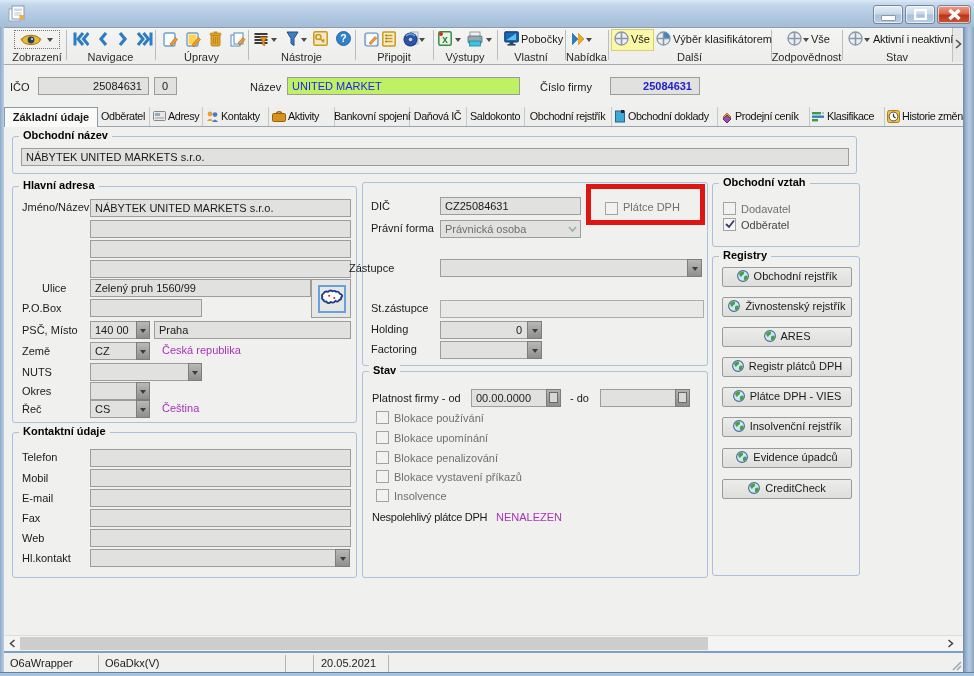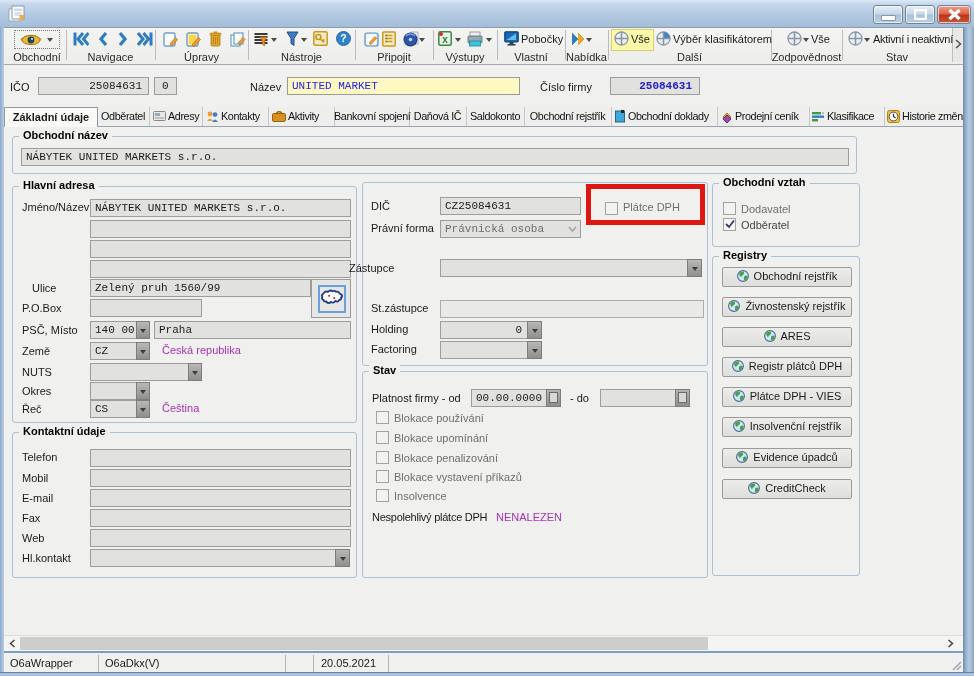--- a/index.html
+++ b/index.html
@@ -16,21 +16,21 @@
 #btnclose{background:linear-gradient(#eb9f8b,#d96244 48%,#bd3317 52%,#c85837);}
 
 #toolbar{left:4px;top:27px;width:959px;height:36px;background:linear-gradient(#f4f4f3,#ededec);border-top:1px solid #8c9cae;border-bottom:1px solid #a2a9b2;}
 .tbsep{top:3px;width:1px;height:30px;background:#b9bcc0;}
 .tblabel{top:24px;font-size:11px;color:#2a2a2a;text-align:center;white-space:nowrap;}
 .tbtext{top:7px;font-size:11px;color:#1a1a1a;white-space:nowrap;}
 .darr{width:0;height:0;border-left:3.5px solid transparent;border-right:3.5px solid transparent;border-top:4px solid #4a4a4a;}
 
 .fld{background:#e1e1e0;border:1px solid #9d9d9c;}
 .fld2{background:#e9e9e8;border:1px solid #adadad;}
-.ftext{position:absolute;left:4px;top:2px;white-space:nowrap;font-family:Liberation Mono, monospace;}
+.ftext{position:absolute;left:4px;top:2px;white-space:nowrap;}
 .lbl{white-space:nowrap;}
 .glbl{color:#6f6f6f;white-space:nowrap;}
 
 .grp{border:1px solid #a9c1da;border-radius:3px;}
 .gcap{position:absolute;top:-8px;left:6px;background:#f0f0ef;padding:0 4px;font-weight:bold;color:#000;}
 
 .dbtn{background:linear-gradient(#b8b8b6,#8f8f8d);border:1px solid #7d7d7b;}
 .dbtn:before{content:"";position:absolute;left:50%;top:50%;margin:-1px 0 0 -3px;border-left:3px solid transparent;border-right:3px solid transparent;border-top:4px solid #3c3c3c;}
 
 .cb{width:11px;height:11px;background:#f2f2f1;border:1px solid #a3a3a3;}
@@ -81,21 +81,21 @@
     <div class="abs tbsep" style="left:565px;top:30px;"></div>
     <div class="abs tbsep" style="left:608px;top:30px;"></div>
     <div class="abs tbsep" style="left:771px;top:30px;"></div>
     <div class="abs tbsep" style="left:842px;top:30px;"></div>
 
     <div class="abs" style="left:952px;top:28px;width:11px;height:34px;background:#e8e8e7;border-left:1px solid #c0c0c0;"></div>
     <svg class="abs" style="left:953px;top:38px;" width="10" height="12">
         <path d="M3 2 L7.5 6 L3 10" stroke="#555" stroke-width="1.6" fill="none"></path>
       </svg>
 
-    <div class="abs tblabel" style="left:8px;top:51px;width:58px;">Obchodní</div>
+    <div class="abs tblabel" style="left:8px;top:51px;width:58px;">Zobrazení</div>
     <div class="abs tblabel" style="left:66px;top:51px;width:89px;">Navigace</div>
     <div class="abs tblabel" style="left:155px;top:51px;width:93px;">Úpravy</div>
     <div class="abs tblabel" style="left:248px;top:51px;width:107px;">Nástroje</div>
     <div class="abs tblabel" style="left:355px;top:51px;width:78px;">Připojit</div>
     <div class="abs tblabel" style="left:433px;top:51px;width:64px;">Výstupy</div>
     <div class="abs tblabel" style="left:497px;top:51px;width:68px;">Vlastní</div>
     <div class="abs tblabel" style="left:565px;top:51px;width:43px;">Nabídka</div>
     <div class="abs tblabel" style="left:608px;top:51px;width:163px;">Další</div>
     <div class="abs tblabel" style="left:771px;top:51px;width:71px;">Zodpovědnost</div>
     <div class="abs tblabel" style="left:842px;top:51px;width:110px;">Stav</div>
@@ -247,21 +247,21 @@
 
   <div id="icorow">
     <div class="abs lbl" style="left:10px;top:81px;">IČO</div>
     <div class="abs fld" style="left:38px;top:77px;width:109px;height:16px;">
         <div class="ftext" style="left:auto;right:6px;">25084631</div>
       </div>
     <div class="abs fld" style="left:154px;top:77px;width:21px;height:16px;">
         <div class="ftext" style="left:7px;">0</div>
       </div>
     <div class="abs lbl" style="left:250px;top:81px;">Název</div>
-    <div class="abs" style="left:287px;top:77px;width:231px;height:16px;background:#fef9c3;border:1px solid #9b9b9b;">
+    <div class="abs" style="left:287px;top:77px;width:231px;height:16px;background:#bef264;border:1px solid #9b9b9b;">
         <div class="ftext" style="color:#2222e8;">UNITED MARKET</div>
       </div>
     <div class="abs lbl" style="left:540px;top:81px;">Číslo firmy</div>
     <div class="abs fld" style="left:610px;top:77px;width:88px;height:16px;">
         <div class="ftext" style="left:auto;right:7px;color:#2222c8;font-weight:bold;">25084631</div>
       </div>
   </div>
 
   <div id="tabs">
     <div class="abs" style="left:4px;top:107px;width:959px;height:19px;background:#eeeeed;border-bottom:1px solid #9aa4ae;"></div>
@@ -321,21 +321,21 @@
     <div class="abs grp" style="left:12px;top:186px;width:343px;height:235px;">
         <div class="gcap">Hlavní adresa</div>
       </div>
     <div class="abs lbl" style="left:22px;top:201px;">Jméno/Název</div>
     <div class="abs fld" style="left:90px;top:199px;width:259px;height:16px;">
         <div class="ftext">NÁBYTEK UNITED MARKETS s.r.o.</div>
       </div>
     <div class="abs fld" style="left:90px;top:220px;width:259px;height:16px;"></div>
     <div class="abs fld" style="left:90px;top:240px;width:259px;height:16px;"></div>
     <div class="abs fld" style="left:90px;top:260px;width:259px;height:16px;"></div>
-    <div class="abs lbl" style="left:12px;top:282px;padding-left:20px;">Ulice</div>
+    <div class="abs lbl" style="left:22px;top:282px;padding-left:20px;">Ulice</div>
     <div class="abs fld" style="left:90px;top:279px;width:219px;height:16px;">
         <div class="ftext">Zelený pruh 1560/99</div>
       </div>
     <div class="abs" style="left:311px;top:279px;width:38px;height:37px;background:#e6e6e5;border:1px solid #9b9b9b;">
       <div class="abs" style="left:6px;top:5px;width:24px;height:24px;border:2px solid #6aa0dc;background:#e6e6e5;"></div>
       <svg class="abs" style="left:8px;top:9px;" width="24" height="17" viewBox="0 0 21 15">
           <path d="M2 7 Q1 5 3 4 Q4 1.5 7 2.5 Q9 0.5 11 2 Q13 1 14 2.5 Q17 2 17 4 L19 5 Q20 6.5 18.5 7.5 Q19 9.5 17 9.5 Q16 12 13.5 10.5 Q12 13 9.5 11.5 Q7 13.5 5.5 11 Q3 11.5 3 9.5 Q1 9 2 7 Z" fill="#fff" stroke="#1c3c88" stroke-width="1.6"></path>
           <circle cx="8" cy="6" r="0.9" fill="#d02020"></circle>
           <circle cx="12.5" cy="8" r="0.9" fill="#d02020"></circle>
         </svg>

